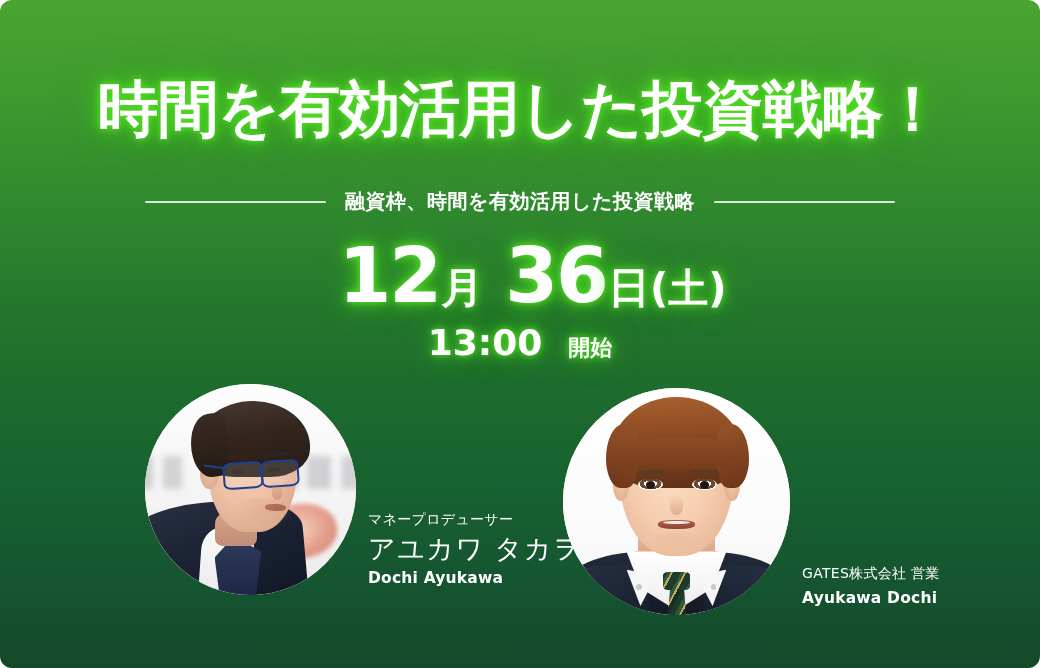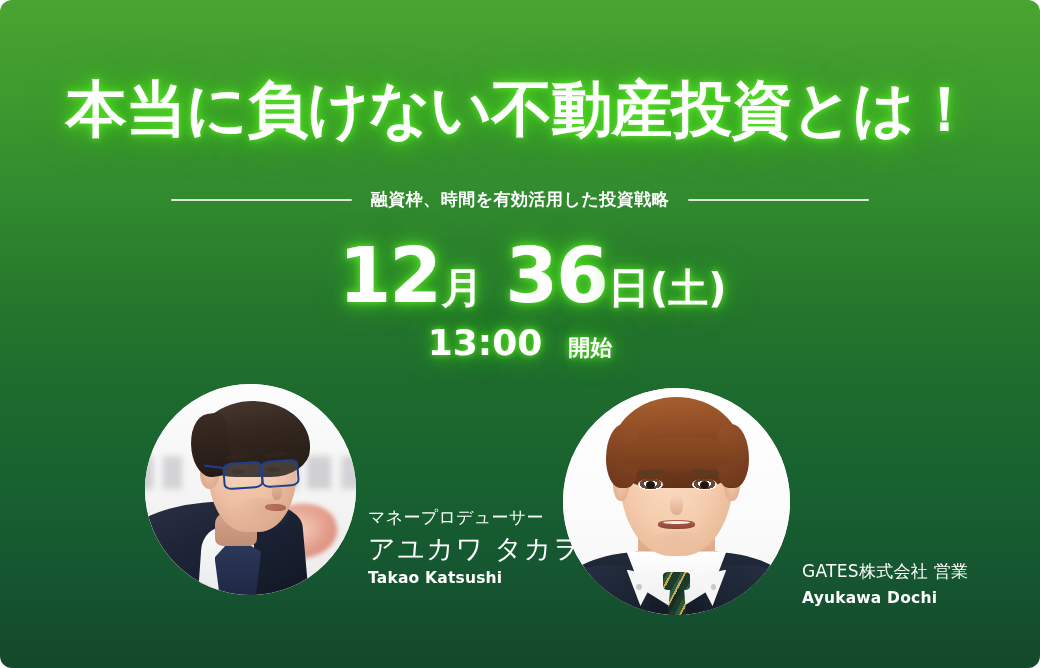--- a/index.html
+++ b/index.html
@@ -24,21 +24,21 @@
   }
 
   
   .sub-row{
     position:absolute;left:0;right:0;top:188px;
     display:flex;align-items:center;justify-content:center;gap:19px;
   }
   .rule{width:181px;height:2px;background:#e8f2e4;opacity:.92;border-radius:1px;}
   .sub-text{
     font-family:"DejaVu Sans","Liberation Sans",sans-serif;
-    font-weight:bold;font-size:17px;color:#ffffff;letter-spacing:.5px;white-space:nowrap;
+    font-weight:bold;font-size:20px;color:#ffffff;letter-spacing:.5px;white-space:nowrap;
   }
 
   
   .date-row{
     position:absolute;left:0;right:0;top:238px;
     display:flex;align-items:baseline;justify-content:center;
     color:#fff;
     text-shadow:
       0 0 7px rgba(86,226,40,.95),
       0 0 16px rgba(76,220,32,.85),
@@ -68,21 +68,21 @@
   #speaker-left{left:145px;top:384px;}
   #speaker-right{left:563px;top:388px;}
 
   .avatar{border-radius:50%;overflow:hidden;position:relative;background:#f2f2f2;flex:none;}
   #avatar-left{width:211px;height:211px;}
   #avatar-right{width:227px;height:227px;}
 
   .sp-text{padding:0 0 8px 12px;white-space:nowrap;}
   .sp-org{
     font-family:"DejaVu Sans","Liberation Sans",sans-serif;
-    font-size:17px;color:#ffffff;font-weight:normal;letter-spacing:.3px;margin-bottom:6px;
+    font-size:14px;color:#ffffff;font-weight:normal;letter-spacing:.3px;margin-bottom:6px;
   }
   .sp-name{
     font-family:"DejaVu Serif","Liberation Serif",serif;
     font-size:27px;color:#ffffff;font-weight:normal;letter-spacing:1.5px;margin-bottom:6px;line-height:1.05;
   }
   .sp-roman{
     font-family:"DejaVu Sans","Liberation Sans",sans-serif;
     font-size:15.5px;color:#ffffff;font-weight:bold;letter-spacing:.2px;
   }
 
@@ -200,21 +200,21 @@
   .pB-teeth{position:absolute;left:44%;top:58.4%;width:12%;height:1.6%;background:#f5ece6;border-radius:40%;}
   .pB-chin{position:absolute;left:38%;top:63%;width:24%;height:10%;
       background:radial-gradient(ellipse at 50% 30%,rgba(225,175,145,.35),rgba(225,175,145,0) 70%);border-radius:50%;}
 </style>
 </head>
 <body>
 
 <div id="seminar-banner">
 
   <div class="title-block">
-    <div class="main-title">本当に負けない不動産投資とは！</div>
+    <div class="main-title">時間を有効活用した投資戦略！</div>
   </div>
 
   <div class="sub-row">
     <div class="rule"></div>
     <div class="sub-text">融資枠、時間を有効活用した投資戦略</div>
     <div class="rule"></div>
   </div>
 
   <div class="date-row">
     <span class="num-big">12</span>
@@ -252,21 +252,21 @@
       <div class="pA-glassR"></div>
       <div class="pA-bridge"></div>
       <div class="pA-temple"></div>
       <div class="pA-nose"></div>
       <div class="pA-mouth"></div>
       <div class="pA-jaw"></div>
     </div>
     <div class="sp-text">
       <div class="sp-org">マネープロデューサー</div>
       <div class="sp-name">アユカワ タカヲ</div>
-      <div class="sp-roman">Takao Katsushi</div>
+      <div class="sp-roman">Dochi Ayukawa</div>
     </div>
   </div>
 
   <div class="speaker" id="speaker-right">
     <div class="avatar" id="avatar-right">
       <div class="pB-bg"></div>
       <div class="pB-suit"></div>
       <div class="pB-shoulderL"></div>
       <div class="pB-shoulderR"></div>
       <div class="pB-neck"></div>

